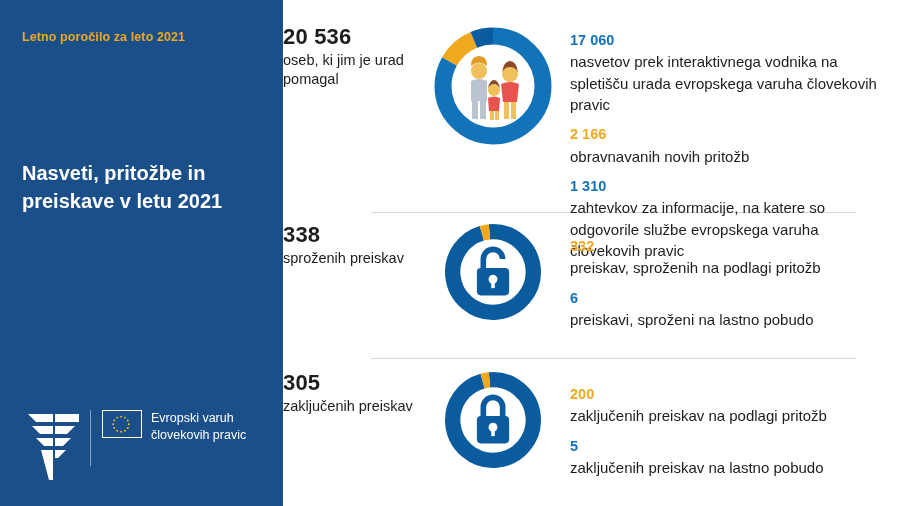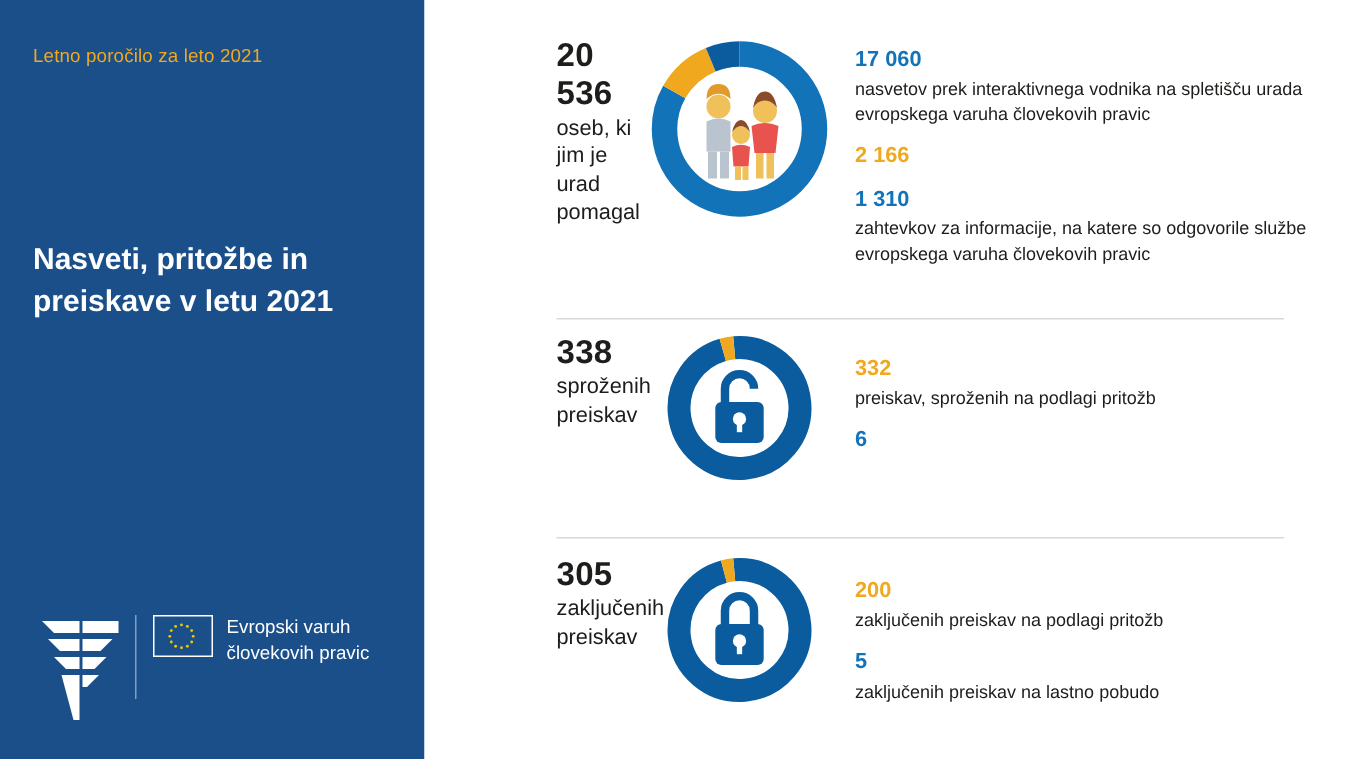--- a/index.html
+++ b/index.html
@@ -27,21 +27,21 @@
     background: #1a4f8a;
     position: relative;
     flex: 0 0 283px;
   }
   .left-panel .report-label {
     position: absolute;
     top: 30px;
     left: 22px;
     color: #f0a81e;
     font-size: 12.5px;
-    font-weight: normal;
+    font-weight: bold;
     letter-spacing: 0.1px;
     text-align: right;
   }
   .left-panel .main-title {
     position: absolute;
     top: 160px;
     left: 22px;
     right: 18px;
     color: #ffffff;
     font-size: 20px;
@@ -105,21 +105,20 @@
     right: 44px;
     height: 1px;
     background: #d8d8d8;
   }
   .div-1 { top: 212px; }
   .div-2 { top: 358px; }
 
   .stat-left {
     width: 145px;
     flex: 0 0 145px;
-    padding-left: 88px;
     box-sizing: border-box;
     text-align: left;
   }
   .stat-number {
     font-size: 22px;
     font-weight: bold;
     color: #1d1d1b;
     line-height: 1.15;
     letter-spacing: 0.2px;
   }
@@ -148,21 +147,21 @@
   .fact:last-child { margin-bottom: 0; }
   .fact-value {
     font-size: 14.5px;
     font-weight: bold;
     line-height: 1.2;
     margin-bottom: 2px;
   }
   .fact-value.blue { color: #1273b8; }
   .fact-value.orange { color: #f0a81e; }
   .fact-desc {
-    font-size: 12px;
+    font-size: 15px;
     color: #1d1d1b;
     line-height: 1.42;
   }
 
   .f1 { margin-top: 8px; }
   .f2 { margin-top: 16px; }
 </style>
 </head>
 <body>
 
@@ -250,20 +249,21 @@
           </g>
         </svg>
       </div>
       <div class="facts f1">
         <div class="fact">
           <div class="fact-value blue">17 060</div>
           <div class="fact-desc">nasvetov prek interaktivnega vodnika na spletišču urada evropskega varuha človekovih pravic</div>
         </div>
         <div class="fact">
           <div class="fact-value orange">2 166</div>
+          <div class="fact-desc">obravnavanih novih pritožb</div>
         </div>
         <div class="fact">
           <div class="fact-value blue">1 310</div>
           <div class="fact-desc">zahtevkov za informacije, na katere so odgovorile službe evropskega varuha človekovih pravic</div>
         </div>
       </div>
     </div>
 
     <div class="section sec-2">
       <div class="stat-left">
@@ -281,20 +281,21 @@
           <rect x="59.8" y="71" width="4.4" height="11" fill="#ffffff"></rect>
         </svg>
       </div>
       <div class="facts f2">
         <div class="fact">
           <div class="fact-value orange">332</div>
           <div class="fact-desc">preiskav, sproženih na podlagi pritožb</div>
         </div>
         <div class="fact">
           <div class="fact-value blue">6</div>
+          <div class="fact-desc">preiskavi, sproženi na lastno pobudo</div>
         </div>
       </div>
     </div>
 
     <div class="section sec-3">
       <div class="stat-left">
         <div class="stat-number">305</div>
         <div class="stat-caption">zaključenih preiskav</div>
       </div>
       <div class="donut-wrap">

